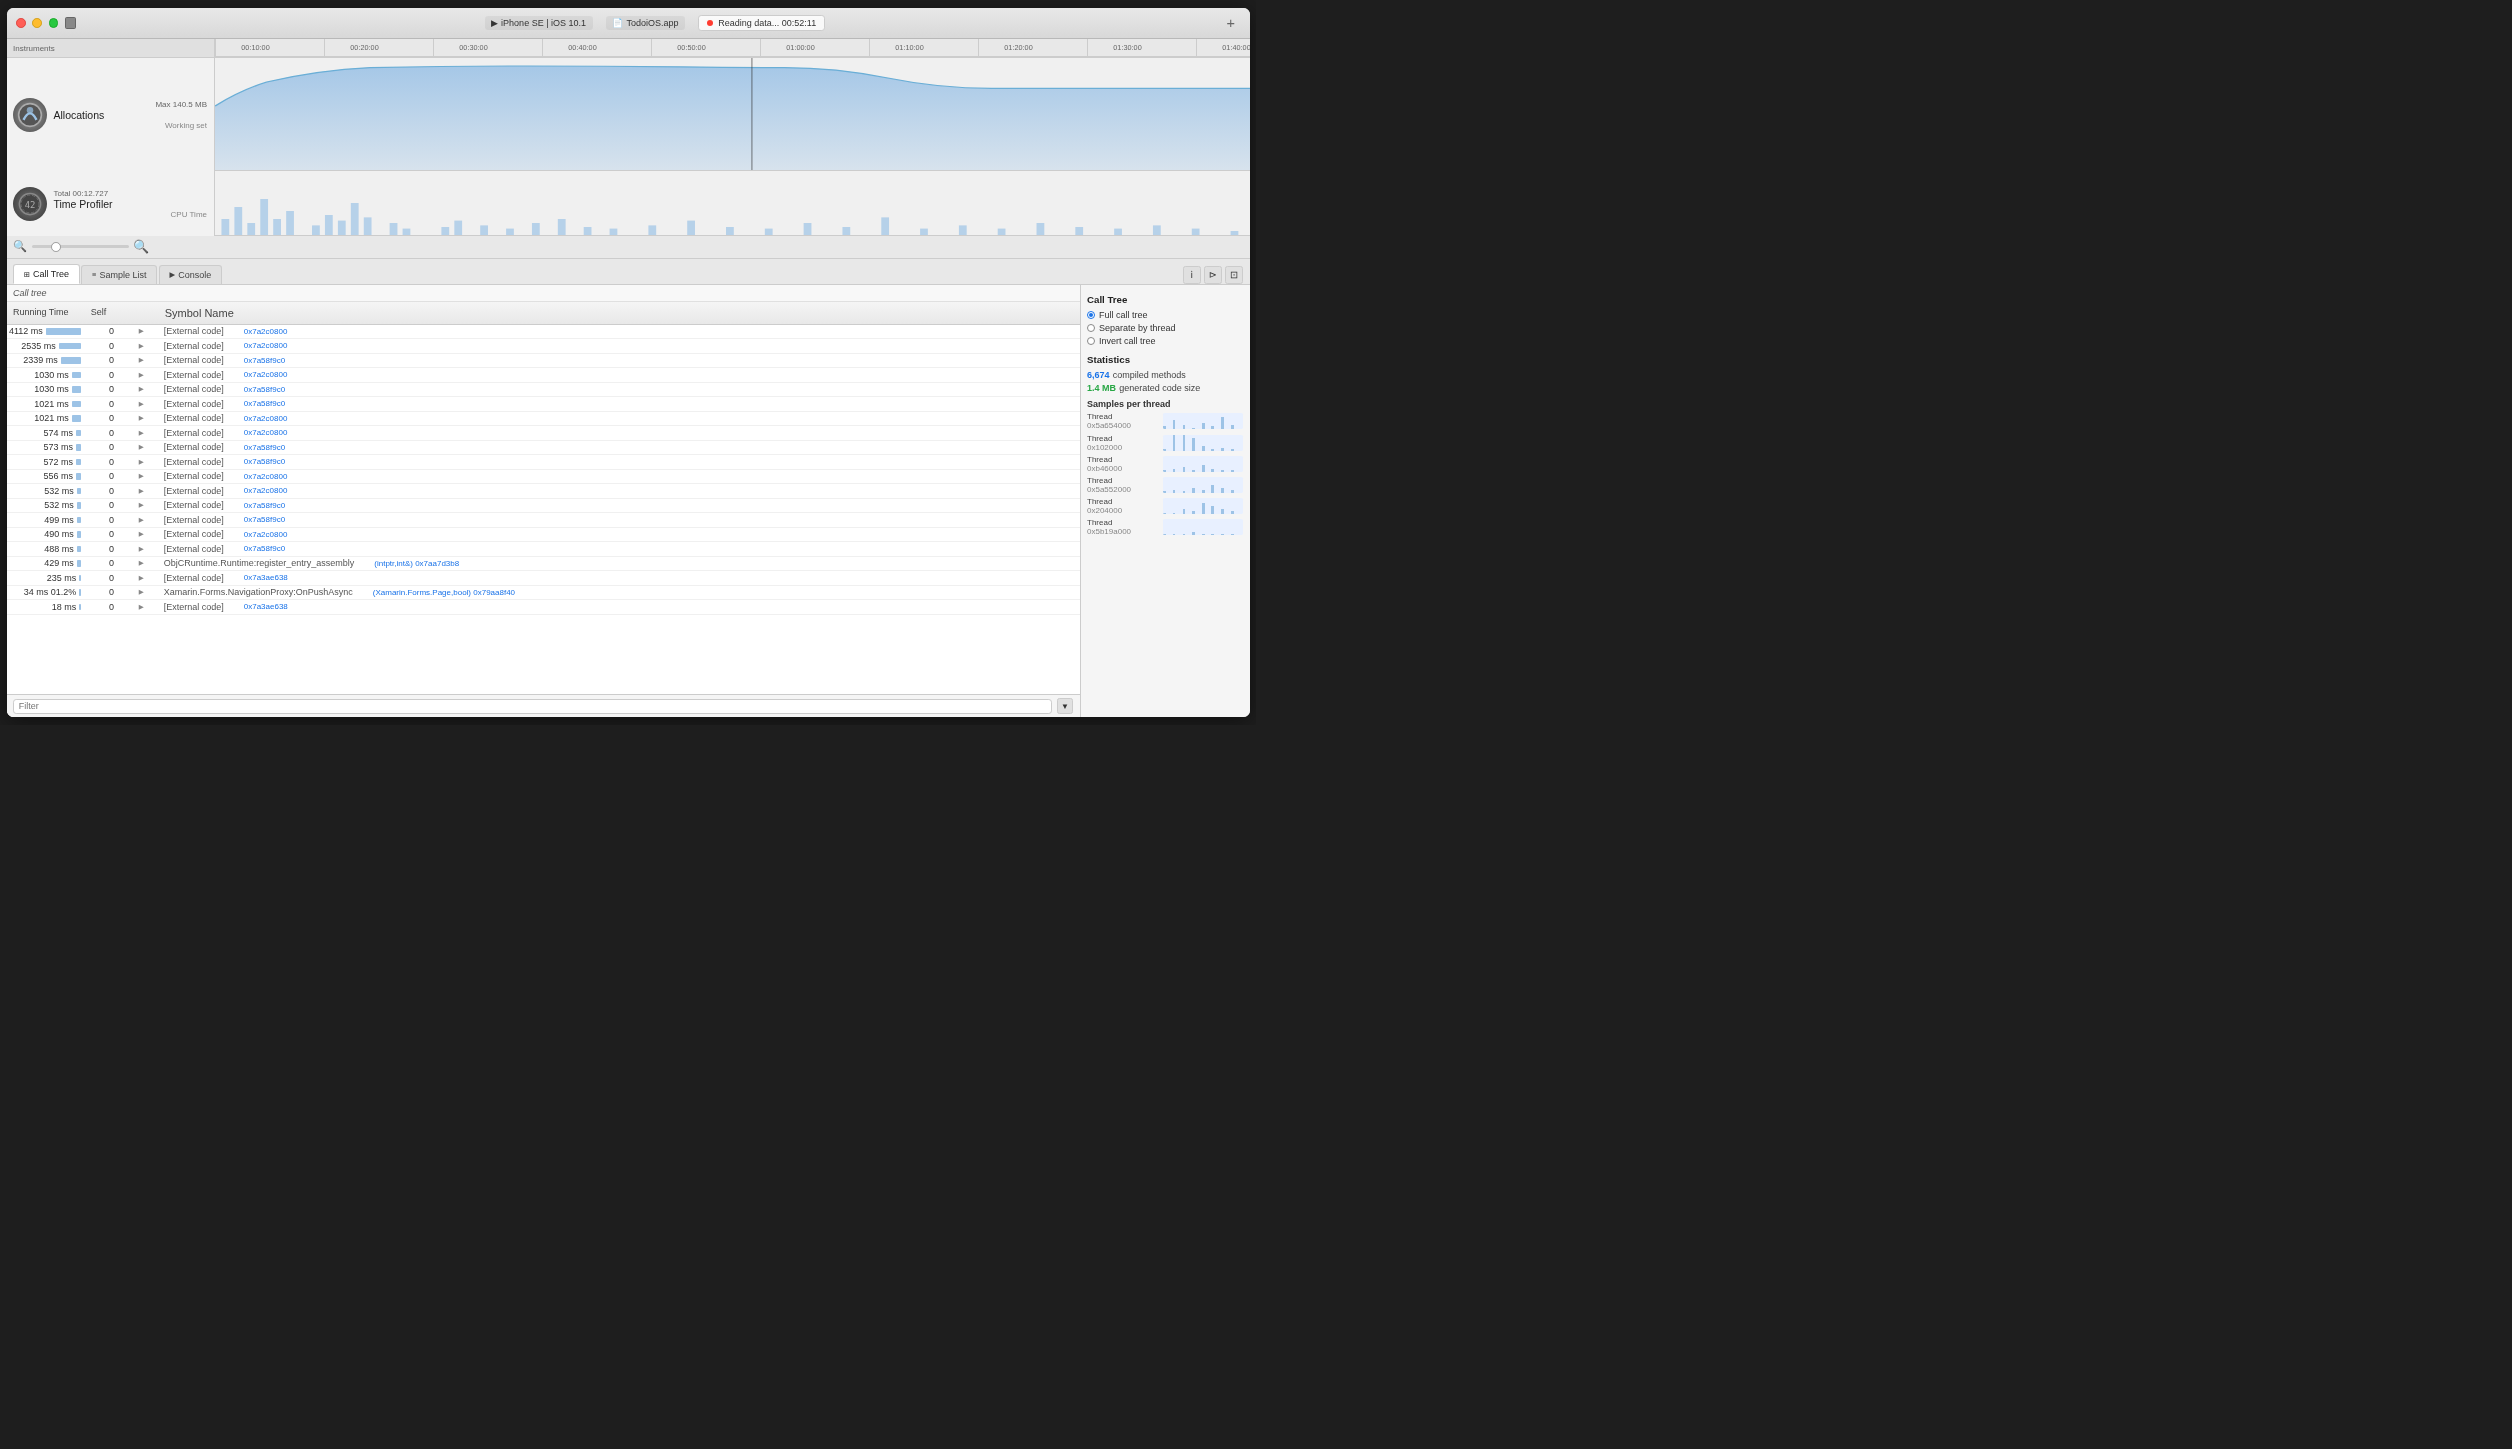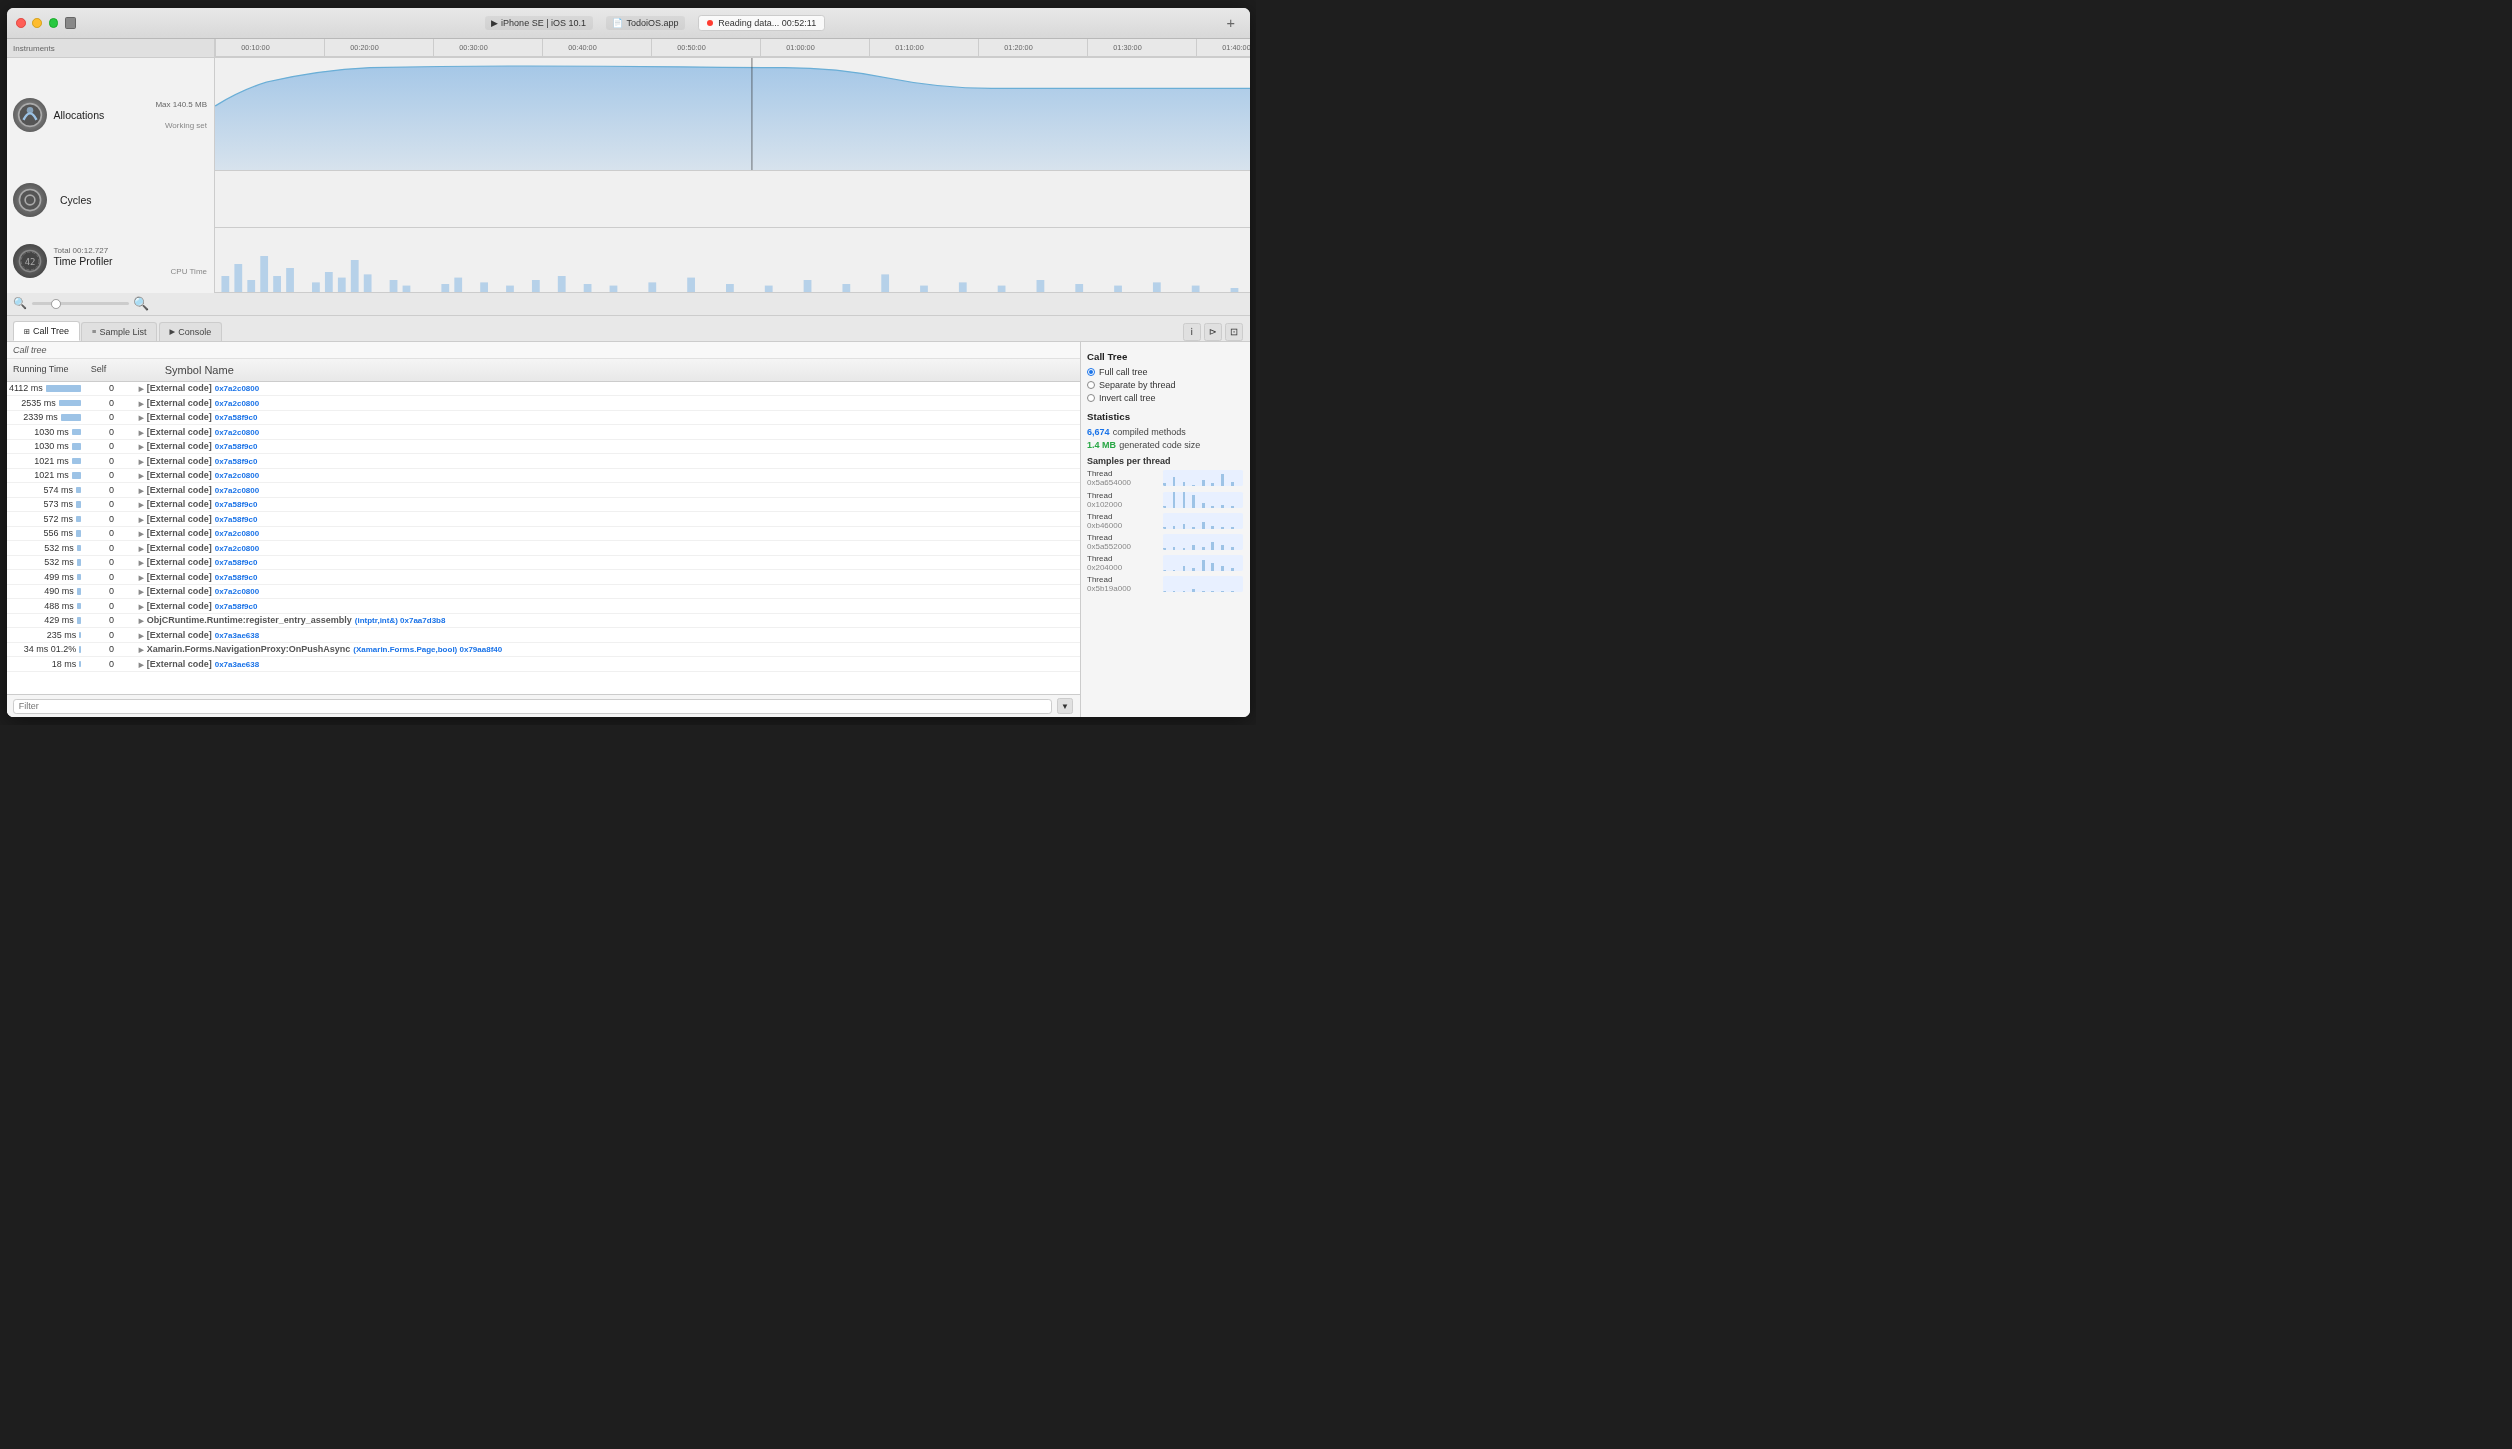--- a/index.html
+++ b/index.html
@@ -298,23 +298,22 @@
     }
     .cell-symbol {
       flex: 1;
       padding: 0.8px 3.2px;
       font-size: 9px;
       color: #333;
       white-space: nowrap;
       overflow: hidden;
       text-overflow: ellipsis;
       display: flex;
-      align-items: flex-end;
-      gap: 3px;
-      font-weight: bold;
+      align-items: center;
+      gap: 20px;
     }
     .triangle { font-size: 6.5px; color: #888; flex-shrink: 0; }
     .sym-external { color: #555; }
     .sym-address { color: #1a73e8; font-size: 8px; }
 
     
     .filter-bar {
       height: 22.6px;
       background: #f5f5f5;
       border-top: 0.8px solid #ccc;
@@ -561,34 +560,20 @@
               </linearGradient>
             </defs>
             <path d="M0,140 L0,60 Q20,40 40,30 Q80,15 120,12 Q180,10 240,10 Q300,10 360,11 Q400,12 440,12 Q480,12 520,25 Q560,38 600,38 Q640,38 680,38 Q720,38 760,38 L800,38 L800,140 Z" fill="url(#allocGrad)" stroke="none"></path>
             <path d="M0,60 Q20,40 40,30 Q80,15 120,12 Q180,10 240,10 Q300,10 360,11 Q400,12 440,12 Q480,12 520,25 Q560,38 600,38 Q640,38 680,38 Q720,38 760,38 L800,38" fill="none" stroke="#6aaed6" stroke-width="1.5"></path>
 
             <line x1="415" y1="0" x2="415" y2="140" stroke="#333" stroke-width="1" opacity="0.5"></line>
           </svg>
         </div>
       </div>
 
-      <div class="row-pair" style="height:57px;">
-        <div class="row-instrument" style="height:57px;">
-          <div class="instrument-icon instrument-icon-cycles">
-            <svg viewBox="0 0 32 32" fill="none">
-              <circle cx="16" cy="16" r="13" stroke="#aaa" stroke-width="2" fill="#555"></circle>
-              <path d="M10,16 A6,6 0 0,1 22,16" stroke="#aaa" stroke-width="2" fill="none" marker-end="url(#arr)"></path>
-              <path d="M22,16 A6,6 0 0,1 10,16" stroke="#aaa" stroke-width="2" fill="none"></path>
-            </svg>
-          </div>
-          <div class="instrument-name" style="margin-left:6.5px;">Cycles</div>
-        </div>
-        <div class="row-chart" style="background:#f0f0f0;">
-        </div>
-      </div>
 
       <div class="row-pair" style="height:65px;">
         <div class="row-instrument" style="height:65px; flex-direction:column; justify-content:center; align-items:flex-start;">
           <div style="display:flex; align-items:center; gap:6.5px; width:100%;">
             <div class="instrument-icon instrument-icon-time">
               <svg viewBox="0 0 32 32" fill="none" style="font-size:12px">
                 <circle cx="16" cy="16" r="13" stroke="#888" stroke-width="2" fill="#444"></circle>
                 <text x="16" y="21" text-anchor="middle" fill="#aaa" font-size="11" font-family="monospace">42</text>
                 <circle cx="16" cy="16" r="11" stroke="#777" stroke-width="1" fill="none" stroke-dasharray="4 2"></circle>
               </svg>

